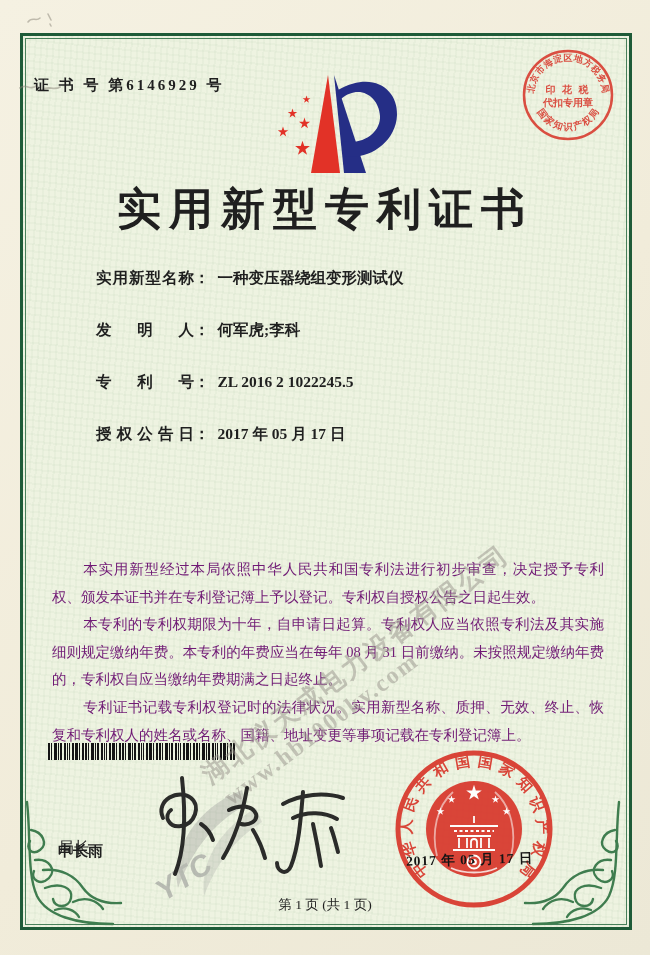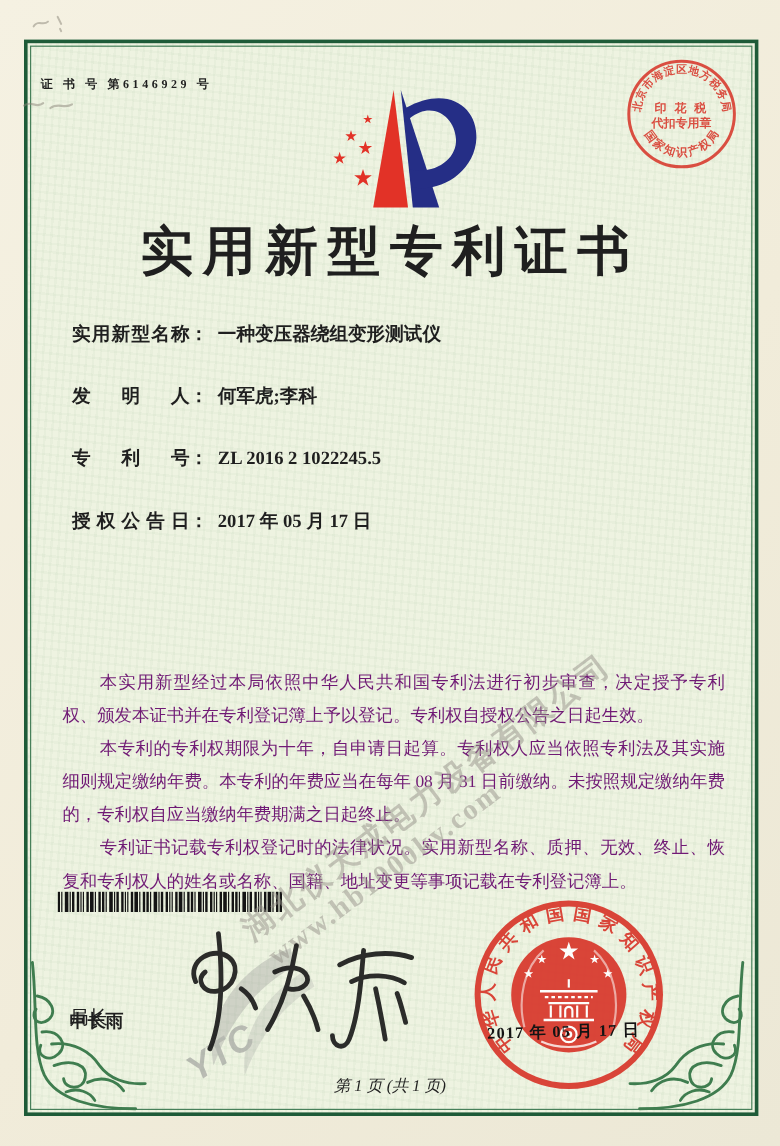--- a/index.html
+++ b/index.html
@@ -19,27 +19,27 @@
     border:3px solid var(--border-green);
     background:
       repeating-linear-gradient(94deg, rgba(120,165,120,.055) 0 2px, rgba(0,0,0,0) 2px 6px),
       repeating-linear-gradient(6deg, rgba(120,165,120,.05) 0 2px, rgba(0,0,0,0) 2px 7px),
       var(--paper-green);
   }
   #frame::before{
     content:"";position:absolute;inset:2px;border:1px solid #47805a;pointer-events:none;
   }
   
-  #cert-no{left:34px;top:63px;font-size:10px;font-weight:700;letter-spacing:3px;z-index:3;}
+  #cert-no{left:34px;top:76px;font-size:15px;font-weight:700;letter-spacing:3px;z-index:3;}
   #logo{left:244px;top:70px;z-index:3;}
   #title{left:0;right:0;top:180px;text-align:center;font-size:44px;font-weight:700;
          letter-spacing:8px;z-index:3;}
   
   #fields{left:60px;top:268px;width:520px;font-size:15.5px;font-weight:700;z-index:3;}
-  .field-row{height:52px;}
+  .field-row{height:52px;margin-left:36px;}
   .flabel{display:inline-block;width:98px;text-align:justify;text-align-last:justify;}
   .fvalue{margin-left:8px;}
   
   #paras{left:52px;top:556px;width:552px;font-size:14.5px;line-height:27.6px;
          text-align:justify;z-index:3;color:#701a75;}
   #paras p{margin:0;text-indent:2.15em;}
   
   #barcode{left:48px;top:743px;z-index:3;}
   
   #director-title{left:58px;top:838px;font-family:"Liberation Sans","DejaVu Sans",sans-serif;
@@ -54,21 +54,21 @@
   #company-wm .wm1{font-size:26px;letter-spacing:3px;white-space:nowrap;}
   #company-wm .wm2{font-size:24px;letter-spacing:2px;margin-left:4px;white-space:nowrap;}
   
   #tax-seal{left:520px;top:47px;z-index:7;opacity:.88;}
   #cnipa-seal{left:389px;top:744px;z-index:7;opacity:.93;}
   #seal-date{left:406px;top:851px;font-size:13.5px;font-weight:700;letter-spacing:1px;
              color:#141414;transform:rotate(-1.5deg);z-index:9;white-space:nowrap;}
   .seal-ch{fill:var(--seal-red);font-weight:700;font-family:"Liberation Serif",serif;}
   .seal-stroke{stroke:var(--seal-red);fill:none;}
   
-  #page-footer{left:0;right:0;top:896px;text-align:center;font-size:13.5px;z-index:3;font-style:italic;}
+  #page-footer{left:0;right:0;top:896px;text-align:center;font-size:13.5px;z-index:3;}
   
   .flourish{bottom:24px;z-index:2;}
   .flourish.left{left:21px;}
   .flourish.right{left:510px;transform:scaleX(-1);}
   .pencil{z-index:3;opacity:.5;}
 </style>
 </head>
 <body>
 
 <svg width="0" height="0" style="position:absolute" aria-hidden="true">

